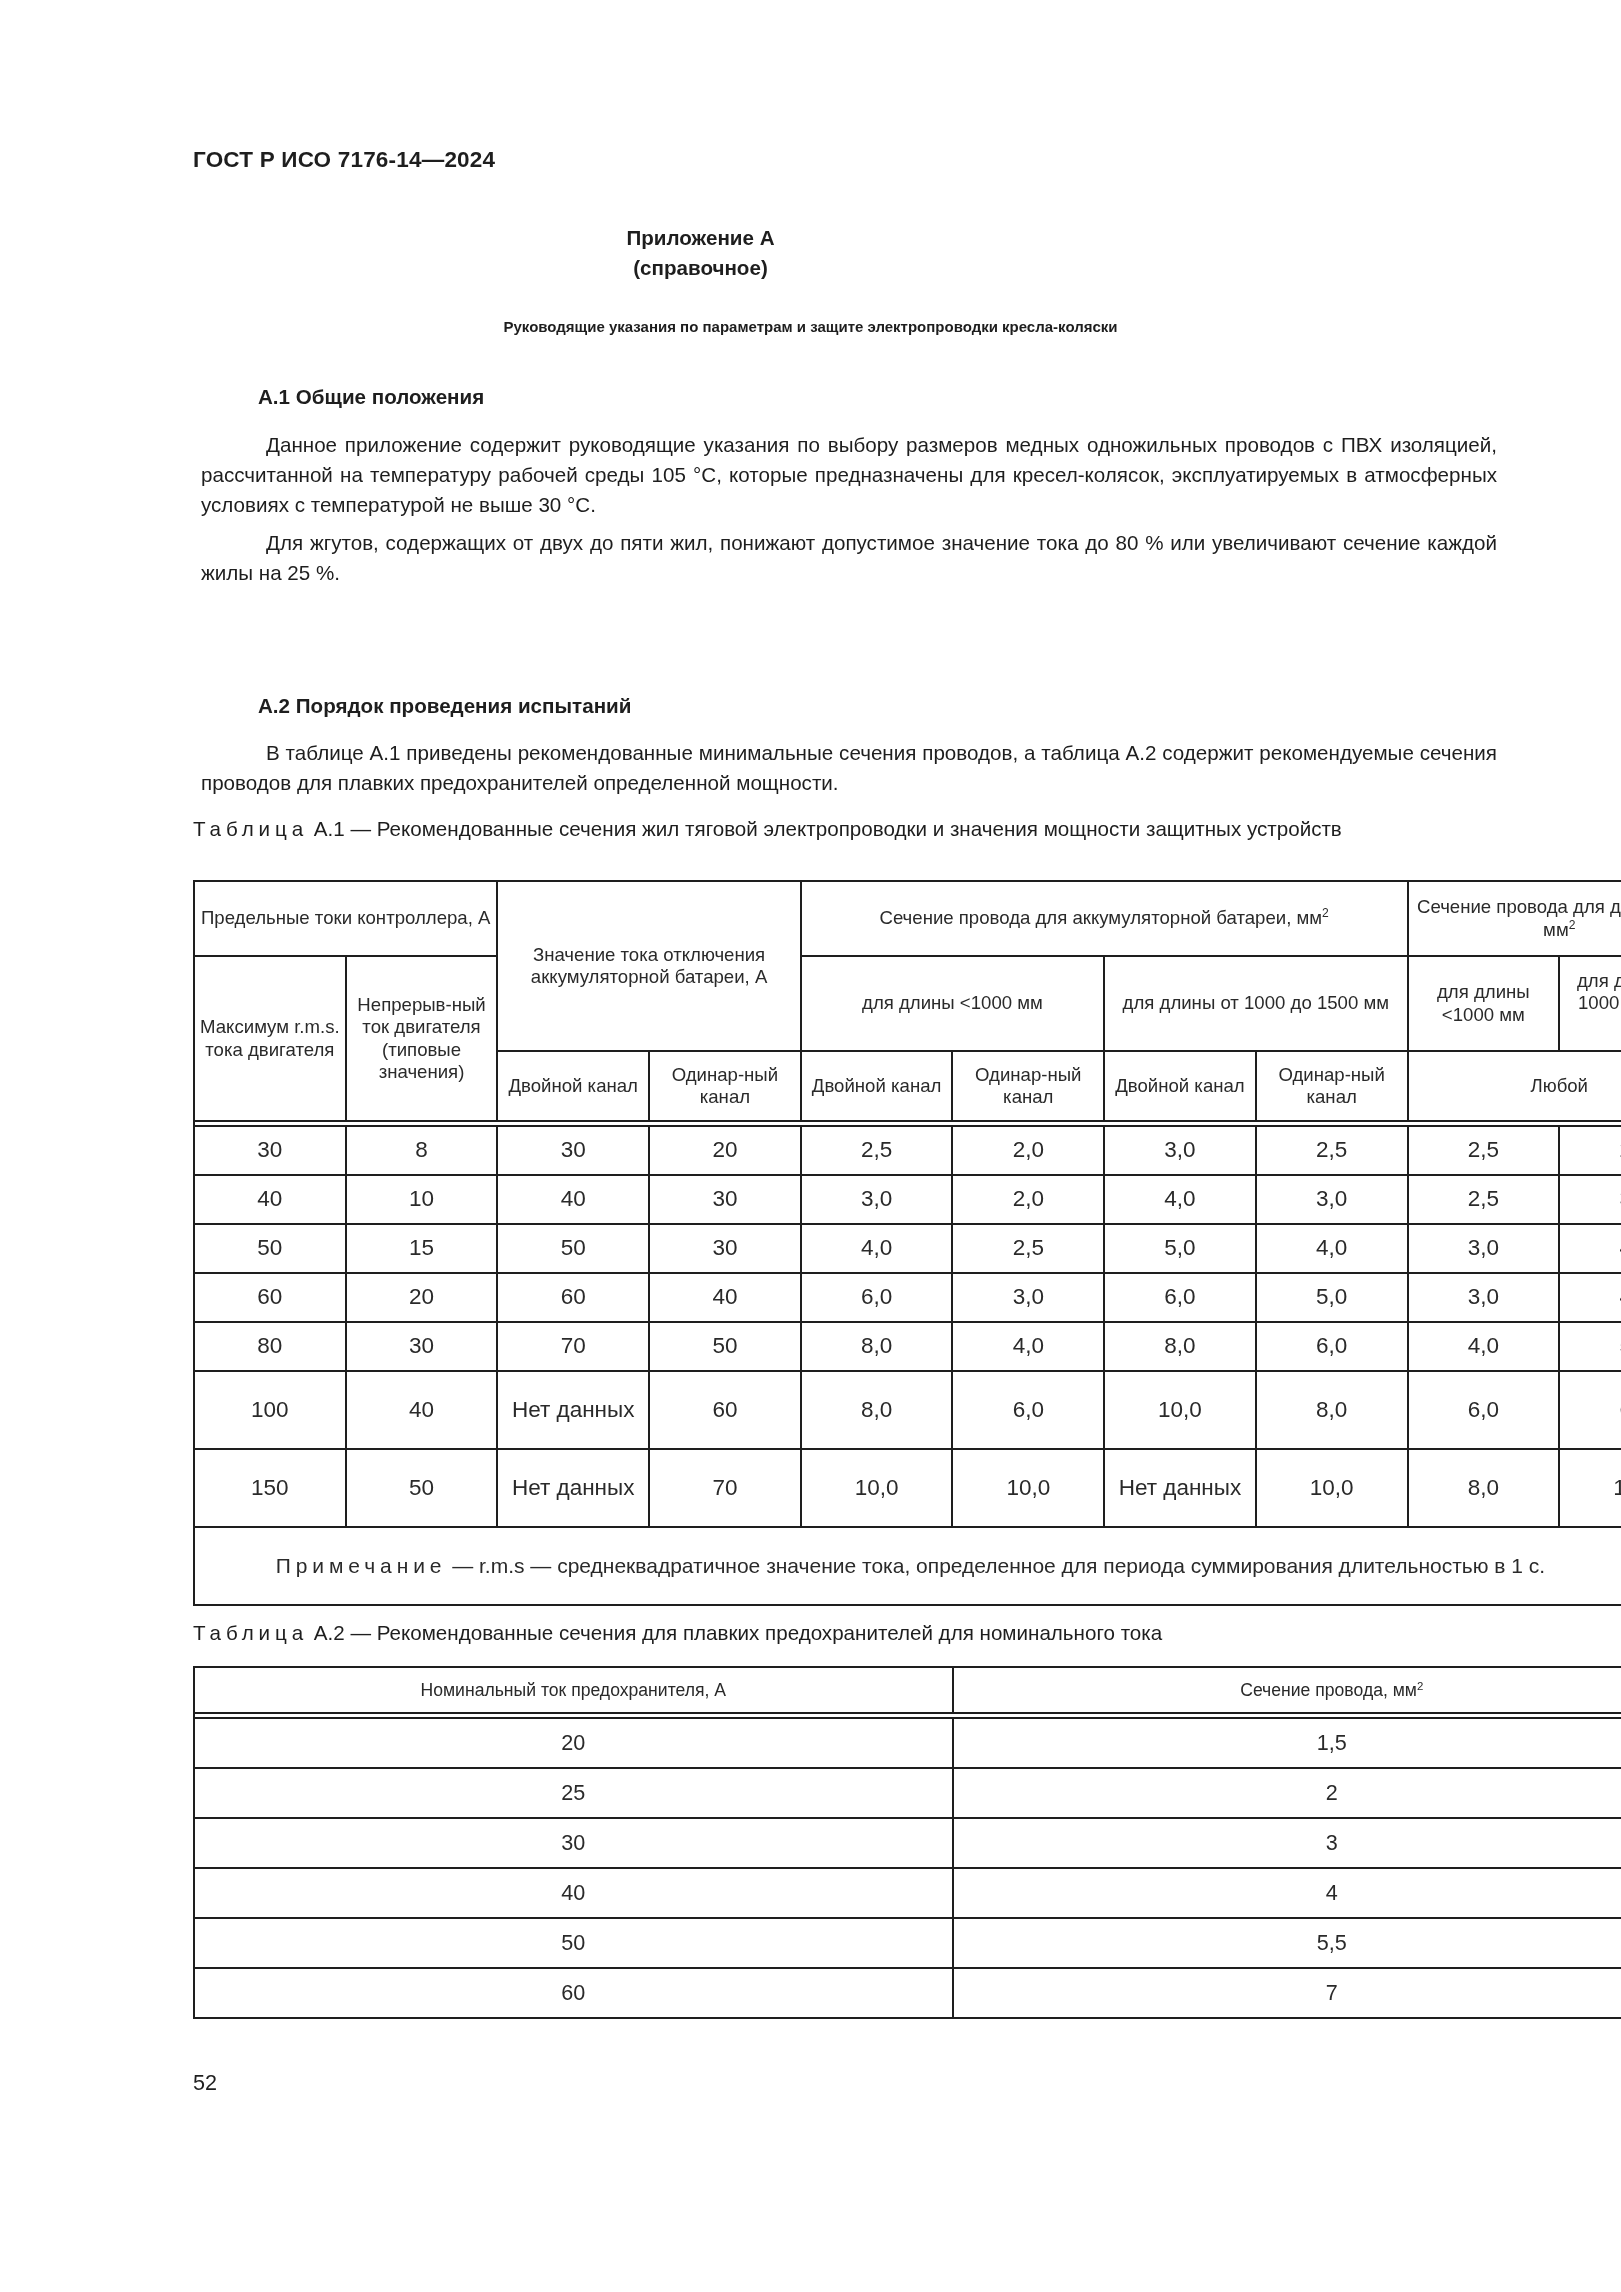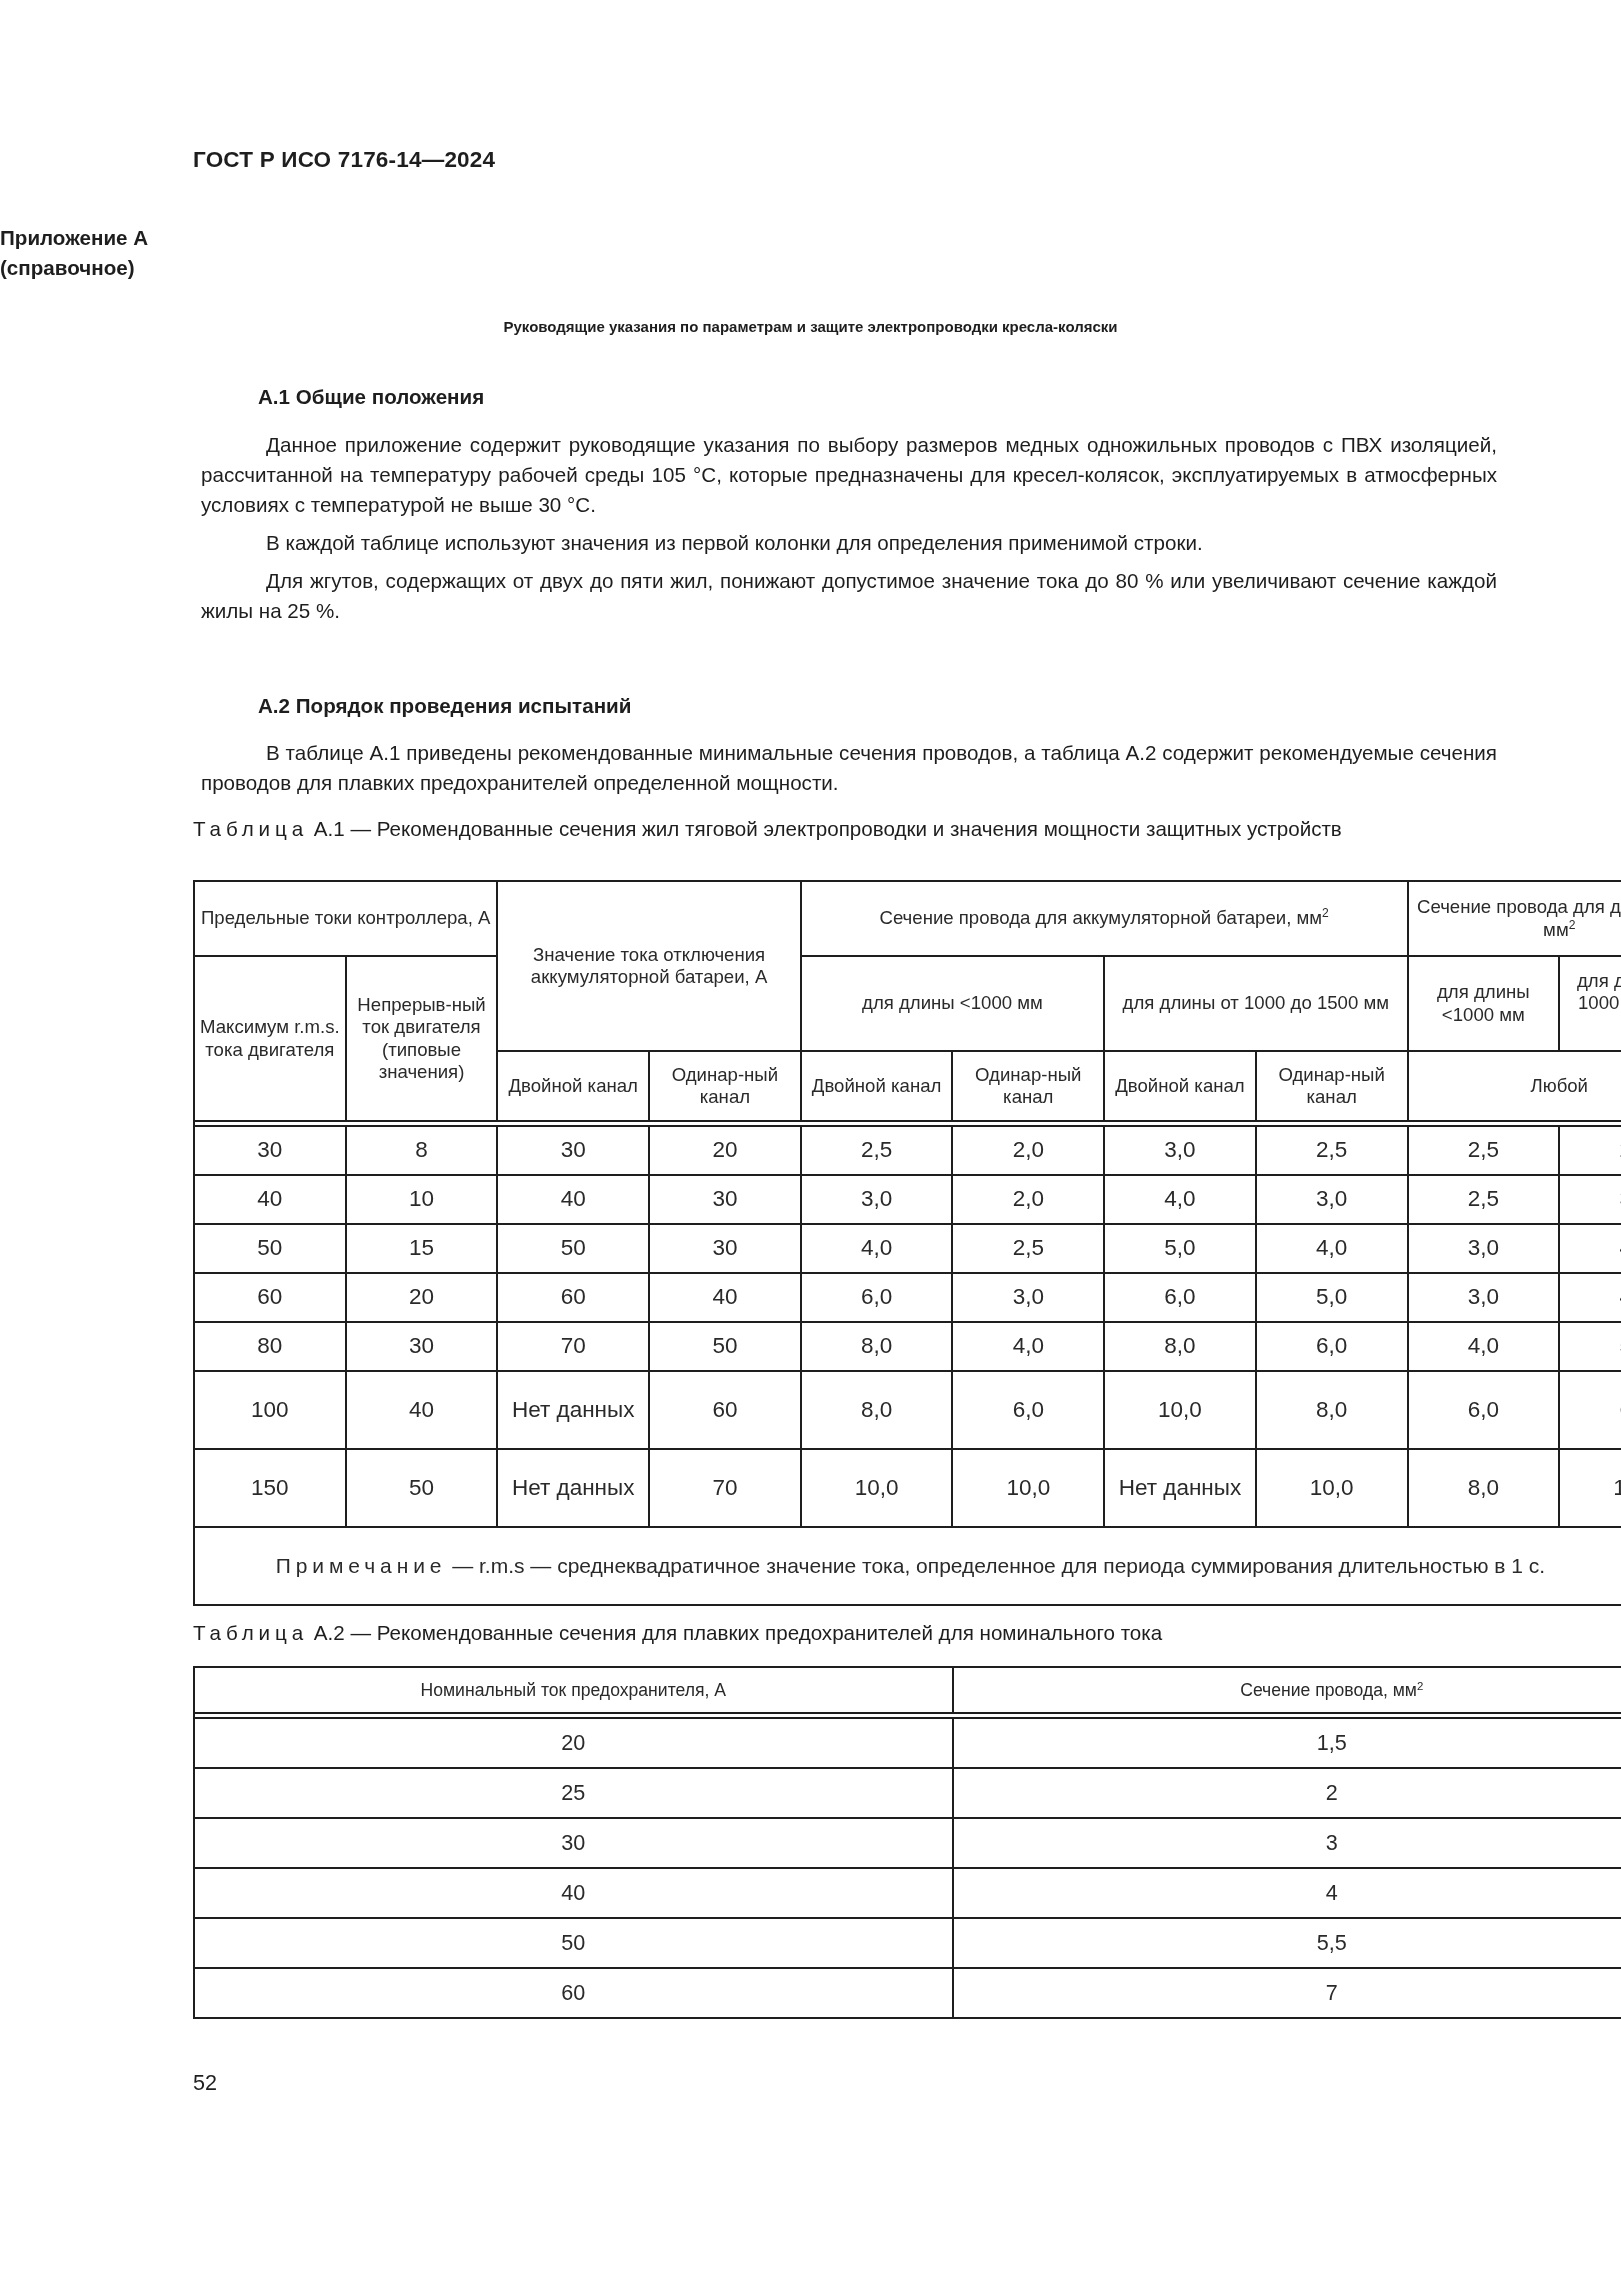--- a/index.html
+++ b/index.html
@@ -5,21 +5,21 @@
     html, body { margin: 0; padding: 0; background: #ffffff; }
     body {
       width: 1621px; height: 2293px; position: relative; overflow: hidden;
       font-family: "Liberation Sans", sans-serif; color: #1e1e1e;
     }
     .doc-code {
       position: absolute; left: 193px; top: 147px;
       font-size: 22.5px; font-weight: bold; letter-spacing: 0.2px;
     }
     .appendix {
-      position: absolute; left: 0; width: 1401px; text-align: left;
+      position: absolute; left: 0; width: 1401px; text-align: center;
       font-size: 20.6px; font-weight: bold; line-height: 29px;
     }
     .appendix.a1 { top: 223px; }
     .appendix.a2 { top: 253px; }
     .annex-title {
       position: absolute; left: 0; width: 1621px; top: 318px; text-align: center;
       font-size: 15px; font-weight: bold;
     }
     .section-head {
       position: absolute; left: 258px; font-size: 20.6px; font-weight: bold;
@@ -72,21 +72,20 @@
 
 <div class="doc-code">ГОСТ Р ИСО 7176-14—2024</div>
 
 <div class="appendix a1">Приложение А</div>
 <div class="appendix a2">(справочное)</div>
 <div class="annex-title">Руководящие указания по параметрам и защите электропроводки кресла-коляски</div>
 
 <div class="section-head" style="top:385px;">А.1  Общие положения</div>
 <div class="para-block" style="top:422px;">
   <p>Данное приложение содержит руководящие указания по выбору размеров медных одножильных проводов с ПВХ изоляцией, рассчитанной на температуру рабочей среды 105 °С, которые предназначены для кресел-колясок, эксплуатируемых в атмосферных условиях с температурой не выше 30 °С.</p>
-  <p>В каждой таблице используют значения из первой колонки для определения применимой строки.</p>
   <p>Для жгутов, содержащих от двух до пяти жил, понижают допустимое значение тока до 80 % или увеличивают сечение каждой жилы на 25 %.</p>
 </div>
 
 <div class="section-head" style="top:694px;">А.2  Порядок проведения испытаний</div>
 <div class="para-block" style="top:730px;">
   <p>В таблице А.1 приведены рекомендованные минимальные сечения проводов, а таблица А.2 содержит рекомендуемые сечения проводов для плавких предохранителей определенной мощности.</p>
 </div>
 
 <div class="caption" style="top:814px;">
   <span class="spaced">Таблица</span><span> А.1 — Рекомендованные сечения жил тяговой электропроводки и значения мощности защитных устройств</span>

